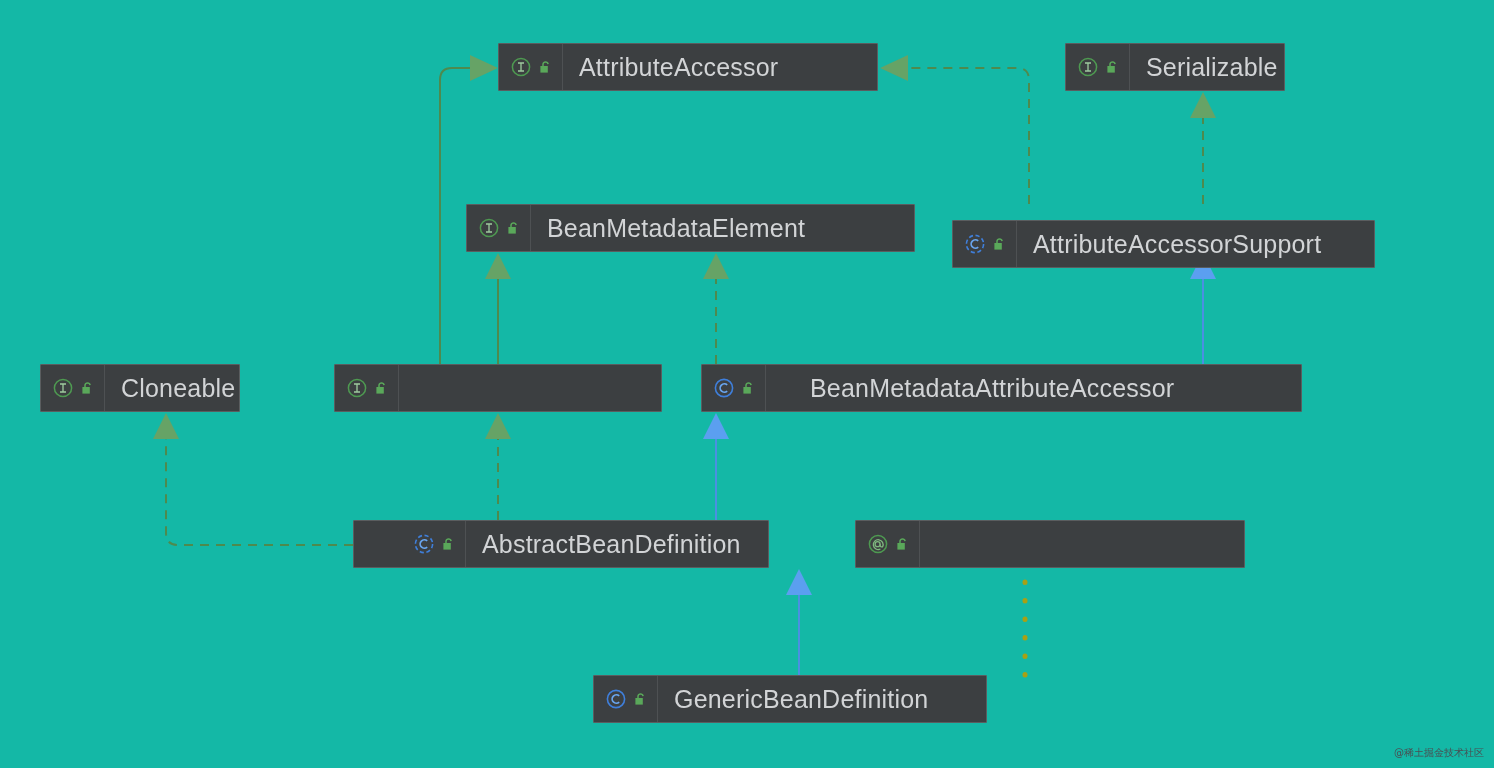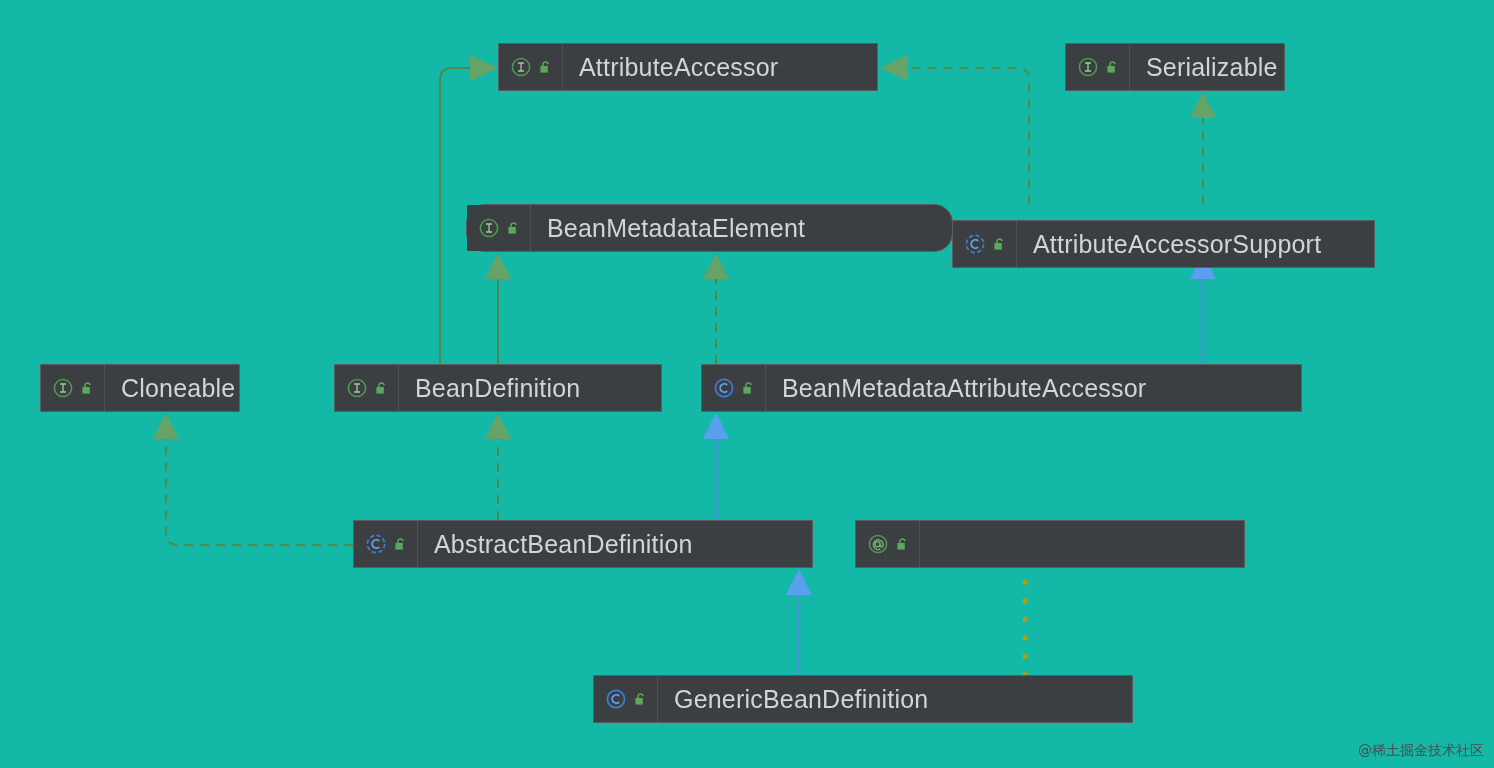--- a/index.html
+++ b/index.html
@@ -64,21 +64,21 @@
   .icon-lock {
     width: 15px;
     height: 15px;
     display: block;
   }
   .watermark {
     position: absolute;
     right: 10px;
     bottom: 8px;
     color: #4a4d51;
-    font-size: 14px;
+    font-size: 10px;
     font-family: "DejaVu Sans", sans-serif;
     white-space: nowrap;
   }
 </style>
 </head>
 <body>
 
 <div id="diagram-canvas">
 
   <svg id="edge-layer" width="1494" height="768" viewBox="0 0 1494 768">
@@ -159,21 +159,21 @@
         <path d="M8 7 h6 M8 15 h6 M11 7 v8" stroke="#9ecb9e" stroke-width="1.3" fill="none"></path>
       </svg>
       <svg class="icon-lock" viewBox="0 0 15 15">
         <path d="M5 6 V4.2 a2.6 2.6 0 0 1 5.1 0" fill="none" stroke="#5aa85a" stroke-width="1.5"></path>
         <rect x="2.4" y="6" width="7.4" height="6.6" fill="#5aa85a"></rect>
       </svg>
     </div>
     <div class="node-label">Serializable</div>
   </div>
 
-  <div class="uml-node" style="left:466px; top:204px; width:487px;border-radius:19px;">
+  <div class="uml-node" style="left:466px; top:204px; width:449px;">
     <div class="node-gutter">
       <svg class="icon-type" viewBox="0 0 22 22">
         <circle cx="11" cy="11" r="8.6" fill="none" stroke="#4e9a51" stroke-width="1.5"></circle>
         <path d="M8 7 h6 M8 15 h6 M11 7 v8" stroke="#9ecb9e" stroke-width="1.3" fill="none"></path>
       </svg>
       <svg class="icon-lock" viewBox="0 0 15 15">
         <path d="M5 6 V4.2 a2.6 2.6 0 0 1 5.1 0" fill="none" stroke="#5aa85a" stroke-width="1.5"></path>
         <rect x="2.4" y="6" width="7.4" height="6.6" fill="#5aa85a"></rect>
       </svg>
     </div>
@@ -212,38 +212,37 @@
     <div class="node-gutter">
       <svg class="icon-type" viewBox="0 0 22 22">
         <circle cx="11" cy="11" r="8.6" fill="none" stroke="#4e9a51" stroke-width="1.5"></circle>
         <path d="M8 7 h6 M8 15 h6 M11 7 v8" stroke="#9ecb9e" stroke-width="1.3" fill="none"></path>
       </svg>
       <svg class="icon-lock" viewBox="0 0 15 15">
         <path d="M5 6 V4.2 a2.6 2.6 0 0 1 5.1 0" fill="none" stroke="#5aa85a" stroke-width="1.5"></path>
         <rect x="2.4" y="6" width="7.4" height="6.6" fill="#5aa85a"></rect>
       </svg>
     </div>
-    <div class="node-label">BeanDefinition</div>
-  </div>
-
-  <div class="uml-node" style="left:701px; top:364px; width:601px;">
+  </div>
+
+  <div class="uml-node" style="left:701px; top:364px; width:601px;gap:28px;">
     <div class="node-gutter">
       <svg class="icon-type" viewBox="0 0 22 22">
         <circle cx="11" cy="11" r="8.6" fill="none" stroke="#3f7fdb" stroke-width="1.6"></circle>
         <path d="M14.2 7.9 a4.2 4.2 0 1 0 0 6.2" fill="none" stroke="#6aa6f0" stroke-width="1.7"></path>
       </svg>
       <svg class="icon-lock" viewBox="0 0 15 15">
         <path d="M5 6 V4.2 a2.6 2.6 0 0 1 5.1 0" fill="none" stroke="#5aa85a" stroke-width="1.5"></path>
         <rect x="2.4" y="6" width="7.4" height="6.6" fill="#5aa85a"></rect>
       </svg>
     </div>
     <div class="node-label">BeanMetadataAttributeAccessor</div>
   </div>
 
-  <div class="uml-node" style="left:353px; top:520px; width:460px;">
+  <div class="uml-node" style="left:353px; top:520px; width:416px;padding-left:48px;">
     <div class="node-gutter">
       <svg class="icon-type" viewBox="0 0 22 22">
         <circle cx="11" cy="11" r="8.6" fill="none" stroke="#3f7fdb" stroke-width="1.6" stroke-dasharray="4.2 2.6"></circle>
         <path d="M14.2 7.9 a4.2 4.2 0 1 0 0 6.2" fill="none" stroke="#6aa6f0" stroke-width="1.7"></path>
       </svg>
       <svg class="icon-lock" viewBox="0 0 15 15">
         <path d="M5 6 V4.2 a2.6 2.6 0 0 1 5.1 0" fill="none" stroke="#5aa85a" stroke-width="1.5"></path>
         <rect x="2.4" y="6" width="7.4" height="6.6" fill="#5aa85a"></rect>
       </svg>
     </div>
@@ -257,21 +256,21 @@
         <circle cx="10.6" cy="11.2" r="2.5" fill="none" stroke="#7fb87f" stroke-width="1.3"></circle>
         <path d="M13.1 11.2 v1.6 a1.9 1.9 0 0 0 2.5 1 a4.9 4.9 0 1 0 -2.2 2.2" fill="none" stroke="#7fb87f" stroke-width="1.3"></path>
       </svg>
       <svg class="icon-lock" viewBox="0 0 15 15">
         <path d="M5 6 V4.2 a2.6 2.6 0 0 1 5.1 0" fill="none" stroke="#5aa85a" stroke-width="1.5"></path>
         <rect x="2.4" y="6" width="7.4" height="6.6" fill="#5aa85a"></rect>
       </svg>
     </div>
   </div>
 
-  <div class="uml-node" style="left:593px; top:675px; width:540px;">
+  <div class="uml-node" style="left:593px; top:675px; width:394px;">
     <div class="node-gutter">
       <svg class="icon-type" viewBox="0 0 22 22">
         <circle cx="11" cy="11" r="8.6" fill="none" stroke="#3f7fdb" stroke-width="1.6"></circle>
         <path d="M14.2 7.9 a4.2 4.2 0 1 0 0 6.2" fill="none" stroke="#6aa6f0" stroke-width="1.7"></path>
       </svg>
       <svg class="icon-lock" viewBox="0 0 15 15">
         <path d="M5 6 V4.2 a2.6 2.6 0 0 1 5.1 0" fill="none" stroke="#5aa85a" stroke-width="1.5"></path>
         <rect x="2.4" y="6" width="7.4" height="6.6" fill="#5aa85a"></rect>
       </svg>
     </div>

